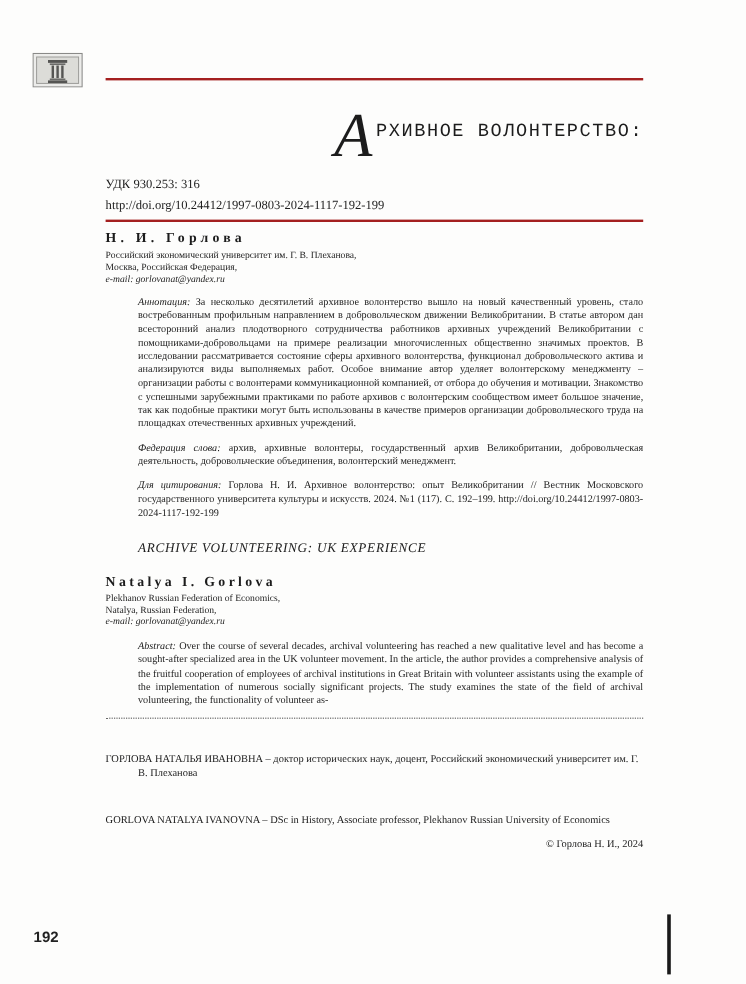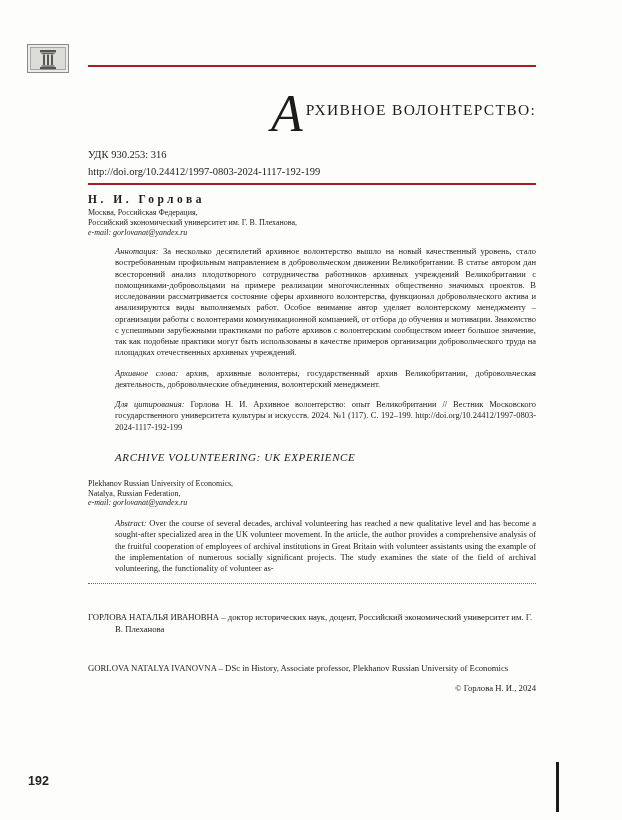--- a/index.html
+++ b/index.html
@@ -26,21 +26,21 @@
   .title-wrap{
     position:absolute;left:88px;top:91px;width:448px;
     display:flex;justify-content:flex-end;align-items:flex-start;
   }
   .dropcap{
     font-style:italic;font-weight:400;
     font-size:52px;line-height:46px;margin-right:3px;
   }
   .title-lines{
     text-align:left;font-size:15.5px;line-height:19.5px;
-    letter-spacing:1.3px;padding-top:9px;
+    letter-spacing:1.3px;padding-top:9px;font-family:Liberation Mono, monospace;
   }
 
   .udc{position:absolute;left:88px;top:149px;font-size:10.5px;}
   .doi{position:absolute;left:88px;top:166px;font-size:10.5px;}
 
   .author-ru{position:absolute;left:88px;top:193px;}
   .author-name{font-weight:bold;font-size:11.5px;letter-spacing:3.5px;}
   .affil{font-size:8px;line-height:9.8px;margin-top:3px;}
   .affil .email{font-style:italic;}
 
@@ -109,39 +109,40 @@
     </span>
   </div>
 
   <div class="udc">УДК 930.253: 316</div>
   <div class="doi">http://doi.org/10.24412/1997-0803-2024-1117-192-199</div>
   <div class="rule" id="rule-mid"></div>
 
   <div class="author-ru">
     <div class="author-name">Н. И.  Горлова</div>
     <div class="affil">
+      <div>Российский экономический университет им. Г. В. Плеханова,</div>
       <div>Москва, Российская Федерация,</div>
-      <div>Российский экономический университет им. Г. В. Плеханова,</div>
       <div class="email">e-mail: gorlovanat@yandex.ru</div>
     </div>
   </div>
 
   <div class="flow">
 
     <p class="para"><span class="lead">Аннотация:</span> <span>За несколько десятилетий архивное волонтерство вышло на новый качественный уровень, стало востребованным профильным направлением в добровольческом движении Великобритании. В статье автором дан всесторонний анализ плодотворного сотрудничества работников архивных учреждений Великобритании с помощниками-добровольцами на примере реализации многочисленных общественно значимых проектов. В исследовании рассматривается состояние сферы архивного волонтерства, функционал добровольческого актива и анализируются виды выполняемых работ. Особое внимание автор уделяет волонтерскому менеджменту – организации работы с волонтерами коммуникационной компанией, от отбора до обучения и мотивации. Знакомство с успешными зарубежными практиками по работе архивов с волонтерским сообществом имеет большое значение, так как подобные практики могут быть использованы в качестве примеров организации добровольческого труда на площадках отечественных архивных учреждений.</span></p>
 
-    <p class="para"><span class="lead">Архивное слова:</span> <span>архив, архивные волонтеры, государственный архив Великобритании, добровольческая деятельность, добровольческие объединения, волонтерский менеджмент.</span></p>
+    <p class="para"><span class="lead">Федерация слова:</span> <span>архив, архивные волонтеры, государственный архив Великобритании, добровольческая деятельность, добровольческие объединения, волонтерский менеджмент.</span></p>
 
     <p class="para citation"><span class="lead">Для цитирования:</span> <span>Горлова Н. И. Архивное волонтерство: опыт Великобритании // Вестник Московского государственного университета культуры и искусств. 2024. №1 (117). С. 192–199. http://doi.org/10.24412/1997-0803-2024-1117-192-199</span></p>
 
     <div class="en-title">ARCHIVE VOLUNTEERING: UK EXPERIENCE</div>
 
     <div class="author-en">
+      <div class="author-name">Natalya I.  Gorlova</div>
       <div class="affil">
-        <div>Plekhanov Russian University of Economics,</div>
+        <div>Plekhanov Russian Federation of Economics,</div>
         <div>Natalya, Russian Federation,</div>
         <div class="email">e-mail: gorlovanat@yandex.ru</div>
       </div>
     </div>
 
     <p class="para abstract"><span class="lead">Abstract:</span> <span>Over the course of several decades, archival volunteering has reached a new qualitative level and has become a sought-after specialized area in the UK volunteer movement. In the article, the author provides a comprehensive analysis of the fruitful cooperation of employees of archival institutions in Great Britain with volunteer assistants using the example of the implementation of numerous socially significant projects. The study examines the state of the field of archival volunteering, the functionality of volunteer as-</span></p>
 
     <div class="dotted"></div>
 
     <div class="bio">ГОРЛОВА НАТАЛЬЯ ИВАНОВНА – доктор исторических наук, доцент, Российский экономический университет им. Г. В. Плеханова</div>

